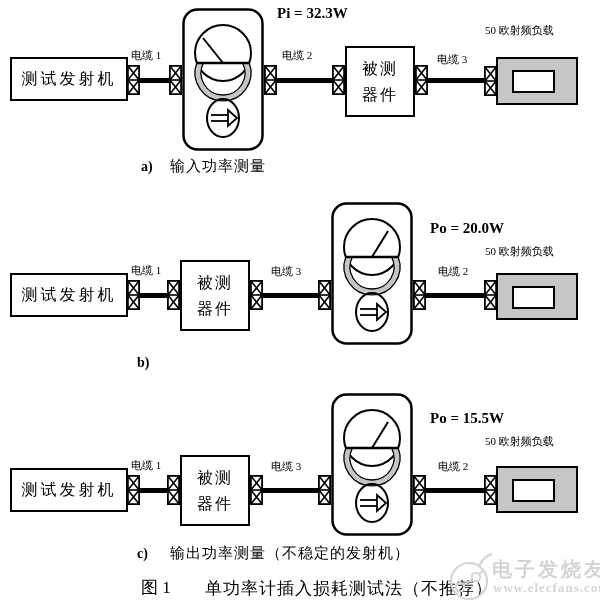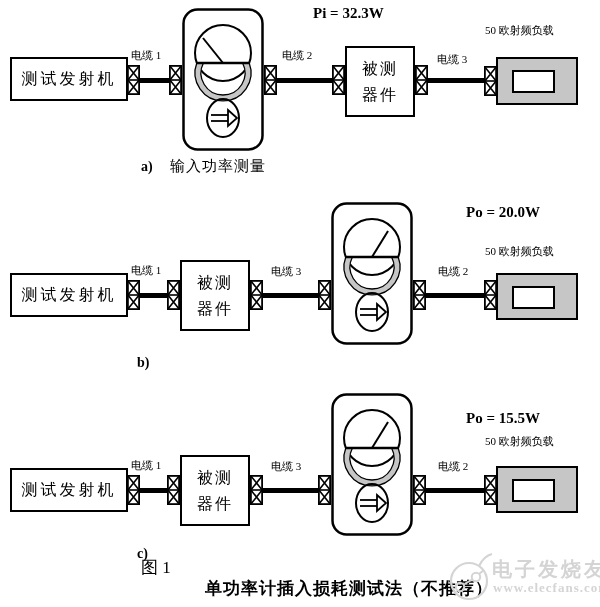--- a/index.html
+++ b/index.html
@@ -10,21 +10,21 @@
   }
   .abs{position:absolute;}
   .box{
     position:absolute;background:#fff;border:2px solid #000;
     display:flex;align-items:center;justify-content:center;text-align:center;
     box-sizing:border-box;
   }
   .device-text{font-size:16px;letter-spacing:3px;white-space:pre-line;line-height:26px;}
   .cable{position:absolute;height:5px;background:#000;}
   .lbl{position:absolute;font-size:11px;white-space:nowrap;}
-  .pwr{position:absolute;font-size:15px;font-weight:bold;white-space:nowrap;margin-left:36px;}
+  .pwr{position:absolute;font-size:15px;font-weight:bold;white-space:nowrap;}
   .cap-letter{position:absolute;font-size:14px;font-weight:bold;white-space:nowrap;}
   .cap-text{position:absolute;font-size:15px;white-space:nowrap;letter-spacing:1px;}
   .fig-label{position:absolute;font-size:17px;white-space:nowrap;}
   .fig-text{position:absolute;font-size:17px;white-space:nowrap;letter-spacing:1px;}
   .load{
     position:absolute;background:var(--load-fill,#c6c6c6);
     border:2.5px solid #000;box-sizing:border-box;
   }
   .load-inner{
     position:absolute;left:14px;top:11px;width:43px;height:23px;
@@ -168,21 +168,21 @@
       <line class="stroke" x1="14.8" y1="55" x2="67.2" y2="55" stroke-width="2.4"></line>
       <line class="stroke" x1="41" y1="55" x2="57" y2="29" stroke-width="2"></line>
     </g>
     <g>
       <ellipse class="stroke" cx="41" cy="110" rx="16" ry="19" stroke-width="2"></ellipse>
       <line class="stroke" x1="29" y1="107" x2="47" y2="107" stroke-width="1.8"></line>
       <line class="stroke" x1="29" y1="113" x2="47" y2="113" stroke-width="1.8"></line>
       <path d="M46,102 L55,110 L46,118 Z" fill="#fff" stroke="#000" stroke-width="1.8"></path>
     </g>
   </svg>
-  <div class="pwr" style="left:430px;top:204px;">Po = 20.0W</div>
+  <div class="pwr" style="left:430px;top:220px;">Po = 20.0W</div>
 
   <svg class="conn" style="left:413px;top:280px;" viewBox="0 0 13 30">
     <rect class="stroke" x="0.9" y="0.9" width="11.2" height="28.2" stroke-width="1.8"></rect>
     <line class="stroke" x1="0.9" y1="15" x2="12.1" y2="15" stroke-width="1.6"></line>
     <path class="stroke" d="M0.9,0.9 L12.1,15 M12.1,0.9 L0.9,15 M0.9,15 L12.1,29.1 M12.1,15 L0.9,29.1" stroke-width="1.6"></path>
   </svg>
 
   <div class="cable" style="left:426px;top:293px;width:58px;"></div>
   <div class="lbl" style="left:438px;top:264px;">电缆 2</div>
 
@@ -269,23 +269,24 @@
     <line class="stroke" x1="0.9" y1="15" x2="12.1" y2="15" stroke-width="1.6"></line>
     <path class="stroke" d="M0.9,0.9 L12.1,15 M12.1,0.9 L0.9,15 M0.9,15 L12.1,29.1 M12.1,15 L0.9,29.1" stroke-width="1.6"></path>
   </svg>
 
   <div class="lbl" style="left:485px;top:434px;">50 欧射频负载</div>
   <div class="load" style="left:496px;top:466px;width:82px;height:47px;">
     <div class="load-inner"></div>
   </div>
 
   <div class="cap-letter" style="left:137px;top:546px;">c)</div>
-
-  <div class="fig-label" style="left:141px;top:556px;">图 1</div>
-  <div class="fig-text" style="left:205px;top:577px;font-weight:bold;">单功率计插入损耗测试法（不推荐）</div>
+  <div class="cap-text" style="left:170px;top:544px;">输出功率测量（不稳定的发射机）</div>
+
+  <div class="fig-label" style="left:141px;top:576px;">图 1</div>
+  <div class="fig-text" style="left:205px;top:577px;">单功率计插入损耗测试法（不推荐）</div>
 
   <svg class="abs" style="left:446px;top:551px;" width="48" height="54" viewBox="0 0 48 54">
     <circle cx="23" cy="30" r="18" fill="none" stroke="var(--watermark,#d4d4d4)" stroke-width="2.2"></circle>
     <path d="M33,15 Q38,5 46,3" fill="none" stroke="var(--watermark,#d4d4d4)" stroke-width="2.2"></path>
     <circle cx="14" cy="36" r="4.2" fill="none" stroke="var(--watermark,#d4d4d4)" stroke-width="2"></circle>
     <circle cx="30" cy="26" r="4.2" fill="none" stroke="var(--watermark,#d4d4d4)" stroke-width="2"></circle>
     <line x1="18" y1="33.5" x2="26" y2="28.5" stroke="var(--watermark,#d4d4d4)" stroke-width="2"></line>
     <line x1="33" y1="23" x2="38" y2="19" stroke="var(--watermark,#d4d4d4)" stroke-width="2"></line>
   </svg>
   <div class="wm wm-brand">电子发烧友</div>

